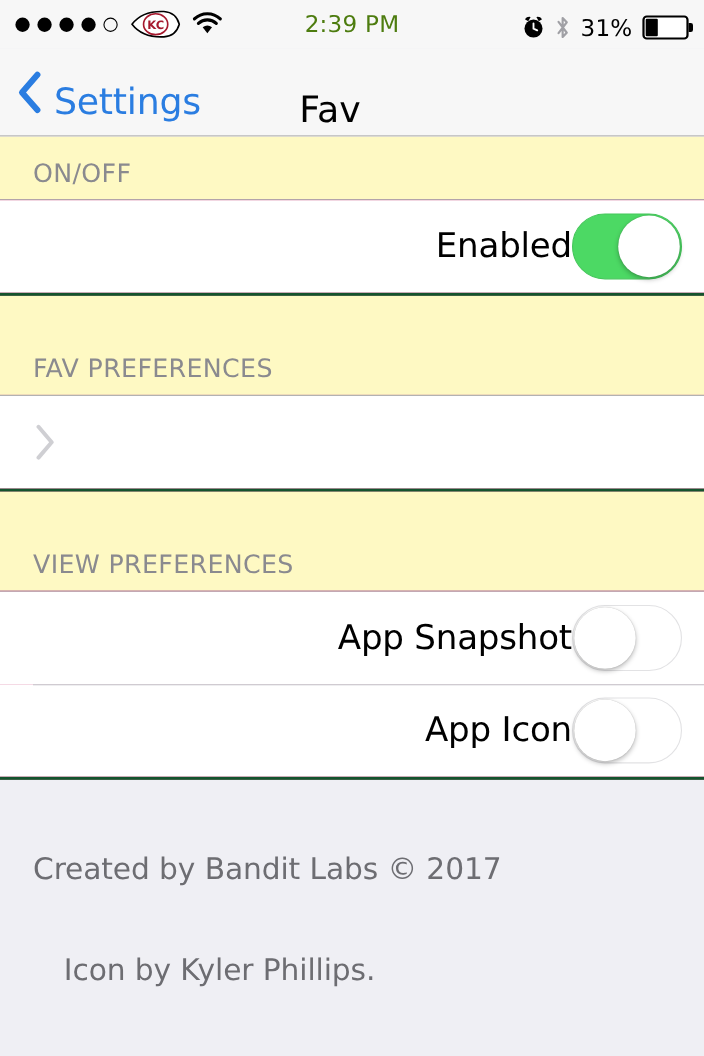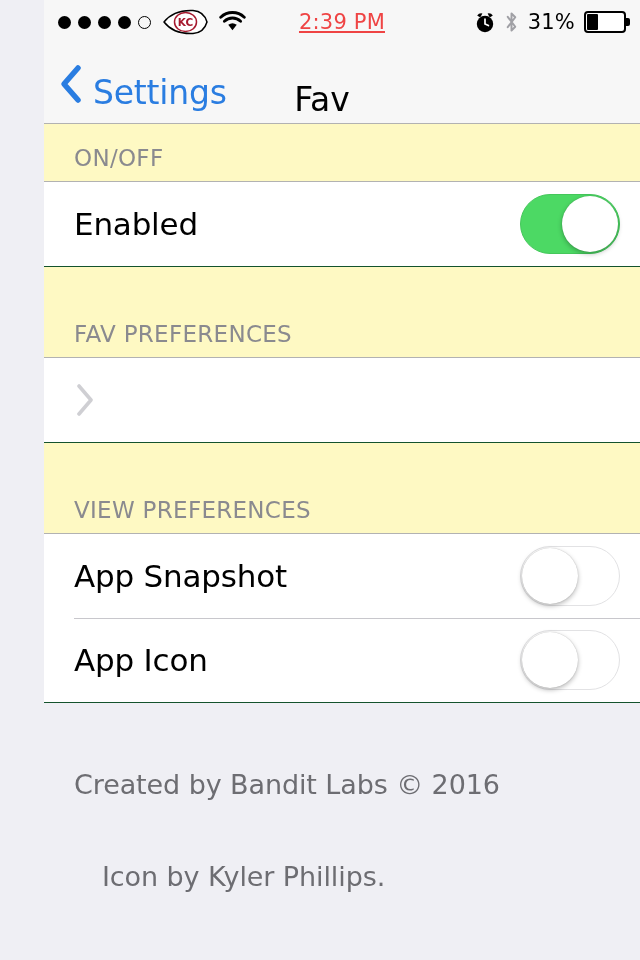--- a/index.html
+++ b/index.html
@@ -2,41 +2,41 @@
 <html><head>
 <meta charset="utf-8">
 <style>
   * { margin:0; padding:0; box-sizing:border-box; }
   html, body {
     width:640px; height:960px;
     font-family:"DejaVu Sans", sans-serif;
     background:#efeff4;
     overflow:hidden;
   }
-  #screen { position:relative; width:640px; height:739px; background:#efeff4;padding-left:44px; }
+  #screen { position:relative; width:640px; height:739px; background:#efeff4; }
 
   
   .statusbar{
     position:relative; height:44px; width:100%;
     background:#f7f7f7;
     display:flex; align-items:center;
   }
   .sb-left{ position:absolute; left:14px; top:0; height:44px; display:flex; align-items:center; gap:7px; }
   .sig-dots{ display:flex; align-items:center; gap:7px; }
   .dot{ width:13px; height:13px; border-radius:50%; background:#000; }
   .dot.hollow{ background:transparent; border:1.8px solid #000; }
   .carrier-logo{ width:46px; height:26px; display:block; margin-left:4px; }
   .wifi{ width:27px; height:22px; margin-left:4px; display:block; }
 
   .sb-center{
     position:absolute; left:0; right:0; top:0; height:44px;
     display:flex; align-items:center; justify-content:center;
-    font-size:21px; color:#ef4444; letter-spacing:.2px;text-decoration:underline;
-  }
-  .sb-right{ position:absolute; right:10px; top:0; height:44px; display:flex; align-items:center; gap:9px; }
+    font-size:21px; color:#4d7c0f; letter-spacing:.2px;
+  }
+  .sb-right{ position:absolute; right:10px; top:14px; height:44px; display:flex; align-items:flex-start; gap:9px; }
   .alarm{ width:20px; height:21px; display:block; }
   .bt{ width:15px; height:22px; display:block; }
   .batt-pct{ font-size:21px; color:#000; letter-spacing:.2px; }
   .batt{ position:relative; width:46px; height:22px; }
   .batt-body{
     position:absolute; left:0; top:0; width:42px; height:22px;
     border:2px solid #000; border-radius:4px; background:#fff;
   }
   .batt-fill{ position:absolute; left:3px; top:3px; height:16px; background:#000; border-radius:1px; }
   .batt-cap{
@@ -65,21 +65,21 @@
 
   
   .group-header{
     height:57px;
     display:flex; align-items:flex-end;
     padding:0 0 10px 30px;
     background:#fef9c3;
     font-size:23px; color:#8a8a8f; letter-spacing:.3px;
   }
   .group-header.tall{ height:90px; }
-  .group-body{ background:#be185d; border-top:1px solid #b2b2b2; border-bottom:1px solid #14532d; }
+  .group-body{ background:#be185d; border-top:1px solid #b2b2b2; border-bottom:3px solid #14532d;text-align:right; }
   .cell{
     position:relative; height:84px;
     display:flex; align-items:center;
     padding:0 20px 0 30px;
     background:#fff;
   }
   .cell + .cell::before{
     content:""; position:absolute; left:30px; right:0; top:0; height:1px; background:#c8c7cc;
   }
   .cell-label{ font-size:31px; color:#000; letter-spacing:-.2px; flex:1; }
@@ -200,17 +200,17 @@
     <div class="cell">
       <span class="cell-label">App Icon</span>
       <div class="switch">
         <div class="sw-track"></div>
         <div class="sw-knob"></div>
       </div>
     </div>
   </div>
 
   <div class="footer">
-    <div class="footer-line">Created by Bandit Labs © 2016</div>
+    <div class="footer-line">Created by Bandit Labs © 2017</div>
     <div class="footer-line second">Icon by Kyler Phillips.</div>
   </div>
 
 </div>
 
 </body></html>

